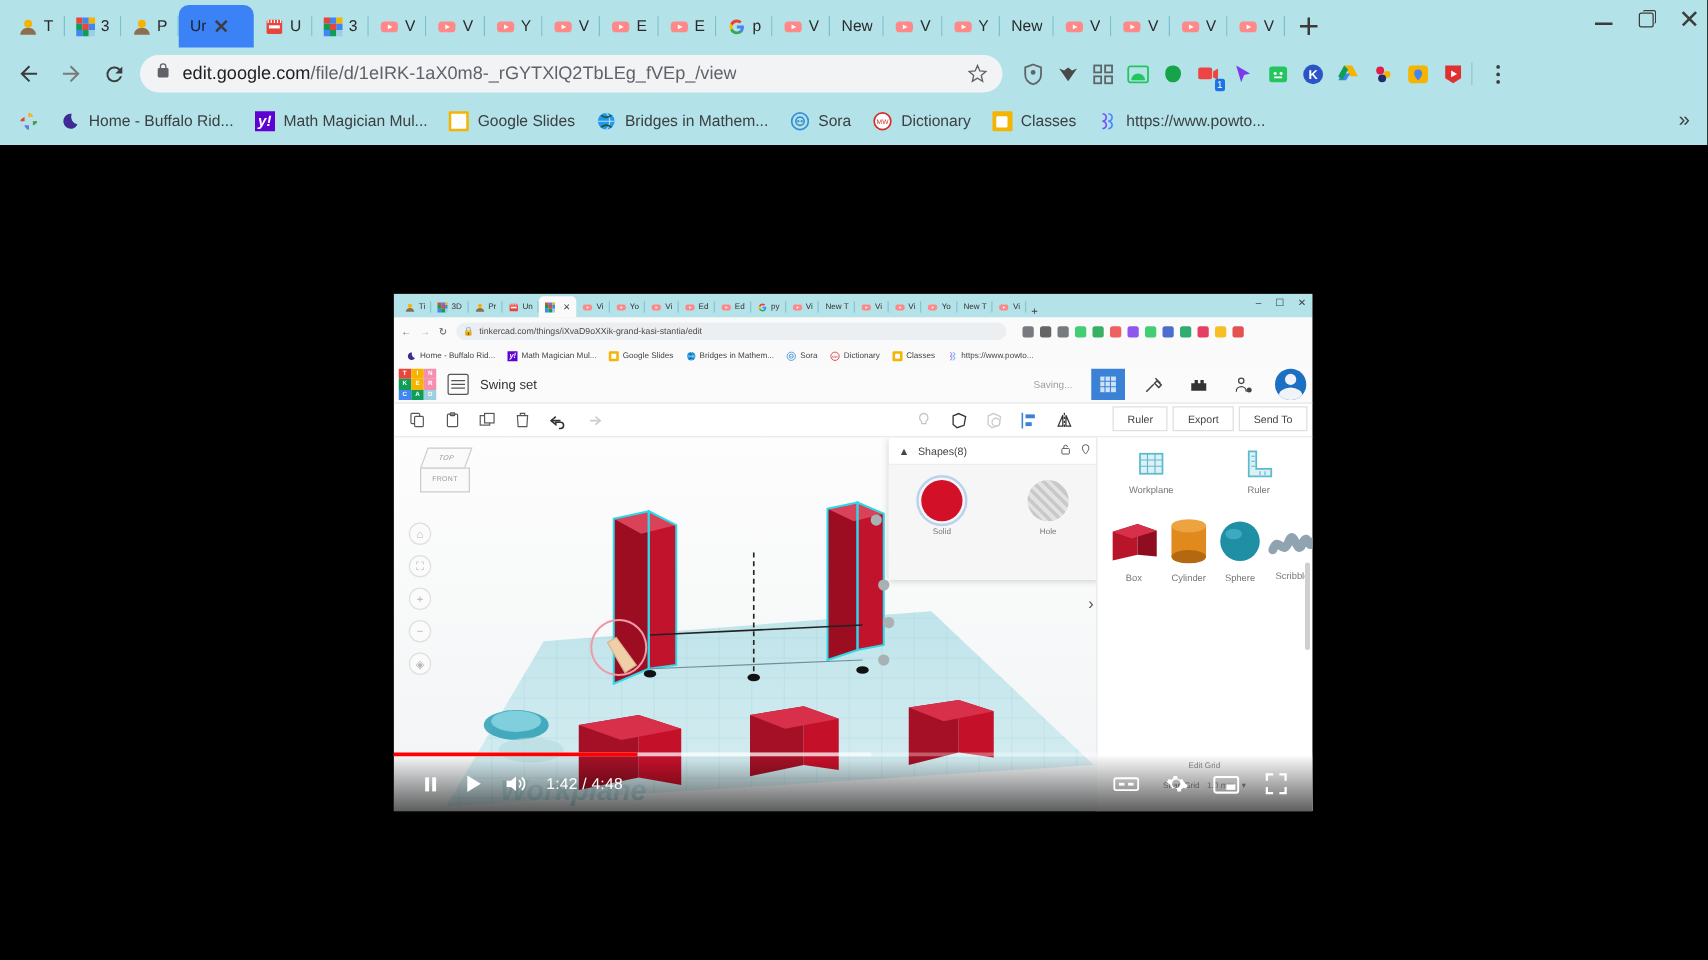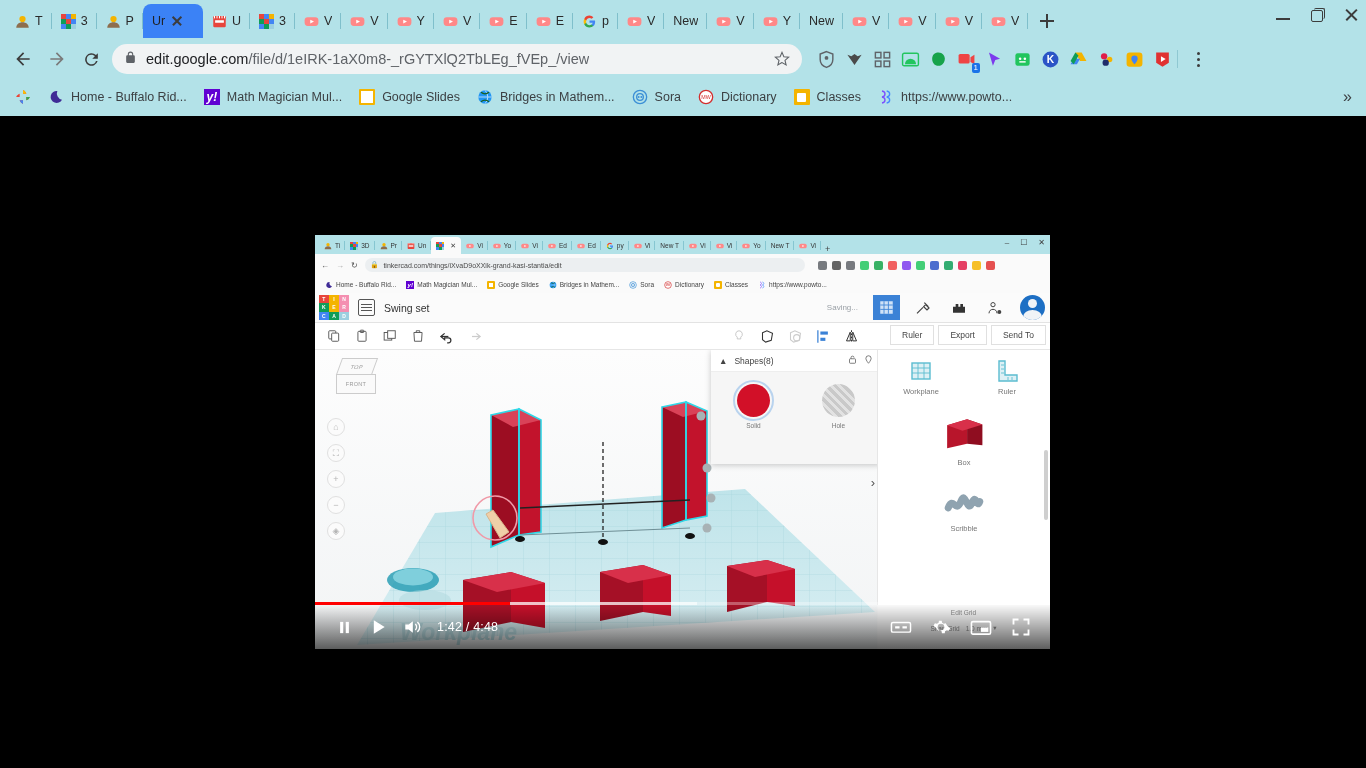--- a/index.html
+++ b/index.html
@@ -125,21 +125,21 @@
   .swatch.hole { background:repeating-linear-gradient(45deg,#c9c9c9 0 3px,#e2e2e2 3px 6px); }
 
   
   .tc-side { position:absolute; right:0; top:115px; width:173px; height:299px; background:#fff; border-left:1px solid #e6e6e6; }
   .side-top { display:flex; }
   .side-top div { flex:1; display:flex; flex-direction:column; align-items:center; gap:4px; padding:9px 0; font-size:7.5px; color:#777; }
   .sel { margin:6px 8px; border:1px solid #e2e2e2; border-radius:2px; padding:4px 7px; position:relative; }
   .sel .lbl { font-size:5.5px; color:#9a9a9a; }
   .sel .val { font-size:9.5px; color:#3a3a3a; margin-top:1px; }
   .sel .car { position:absolute; right:7px; top:12px; border-left:4px solid transparent; border-right:4px solid transparent; border-top:5px solid #555; }
-  .grid2 { display:grid; grid-template-columns:1fr; padding:2px 6px; }
+  .grid2 { display:grid; grid-template-columns:1fr 1fr 1fr 1fr; padding:2px 6px; }
   .gcell { display:flex; flex-direction:column; align-items:center; gap:3px; padding:6px 0 8px; font-size:7.5px; color:#777; }
   .scrollv { position:absolute; right:2px; top:100px; width:4px; height:70px; background:#cfcfcf; border-radius:2px; }
 
   .gridbar { position:absolute; right:0; bottom:0; width:173px; height:44px; background:rgba(248,248,248,.9); font-size:6.5px; color:#8a8a8a; }
 
   
   .progress { position:absolute; left:0; bottom:44px; width:735px; height:3px; background:rgba(255,255,255,.32); }
   .p-buf { position:absolute; left:0; top:0; height:3px; width:52%; background:rgba(255,255,255,.62); }
   .p-play { position:absolute; left:0; top:0; height:3px; width:26.5%; background:#ff0000; }
   .ctrls { position:absolute; left:0; bottom:0; width:735px; height:44px; background:linear-gradient(transparent, rgba(0,0,0,.62)); display:flex; align-items:center; padding:0 12px; color:#fff; }
@@ -1007,20 +1007,35 @@
         <div class="grid2" id="shgrid">
             <div class="gcell">
               <span><svg width="46" height="40" viewBox="0 0 60 52">
                   <polygon points="8,16 34,8 34,40 8,46" fill="#b8152b"></polygon>
                   <polygon points="34,8 54,15 54,42 34,40" fill="#8f0d20"></polygon>
                   <polygon points="8,16 34,8 54,15 28,23" fill="#d8304a"></polygon>
                 </svg></span>
               <span>Box</span>
             </div>
             <div class="gcell">
+              <span><svg width="42" height="40" viewBox="0 0 52 52">
+                  <rect x="8" y="10" width="36" height="32" fill="#e08a1e"></rect>
+                  <ellipse cx="26" cy="42" rx="18" ry="7" fill="#b4680f"></ellipse>
+                  <ellipse cx="26" cy="10" rx="18" ry="7" fill="#eda33f"></ellipse>
+                </svg></span>
+              <span>Cylinder</span>
+            </div>
+            <div class="gcell">
+              <span><svg width="40" height="40" viewBox="0 0 48 48">
+                  <circle cx="24" cy="24" r="19" fill="#1f8fa6"></circle>
+                  <ellipse cx="18" cy="17" rx="8" ry="5" fill="#54bdd0" opacity=".6"></ellipse>
+                </svg></span>
+              <span>Sphere</span>
+            </div>
+            <div class="gcell">
               <span><svg width="44" height="38" viewBox="0 0 56 48">
                   <path d="M8 34c6-16 10 8 16-8s8 16 14 2 6 8 10-2" fill="none" stroke="#8fa3b0" stroke-width="9" stroke-linecap="round"></path>
                 </svg></span>
               <span>Scribble</span>
             </div>
           </div>
         <div class="scrollv"></div>
         <div class="gridbar">
           <div style="text-align:center;padding-top:4px">Edit Grid</div>
           <div style="display:flex;justify-content:center;gap:6px;padding-top:8px;align-items:center">

